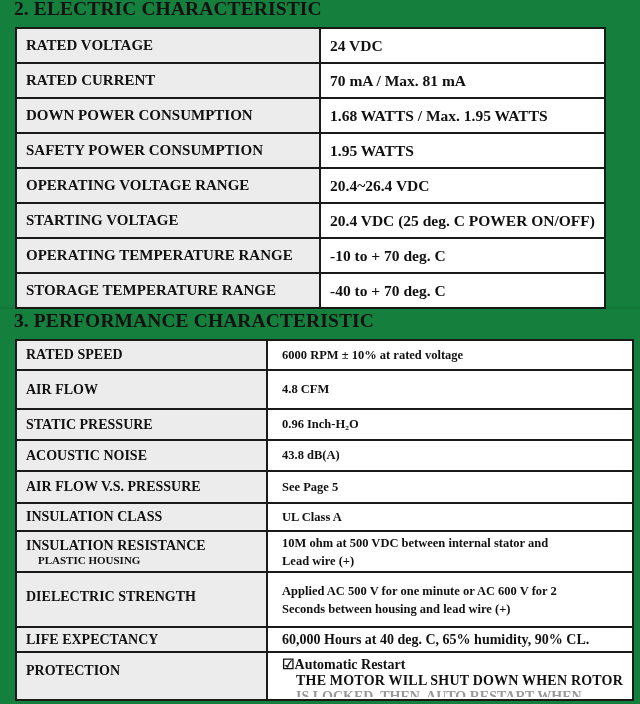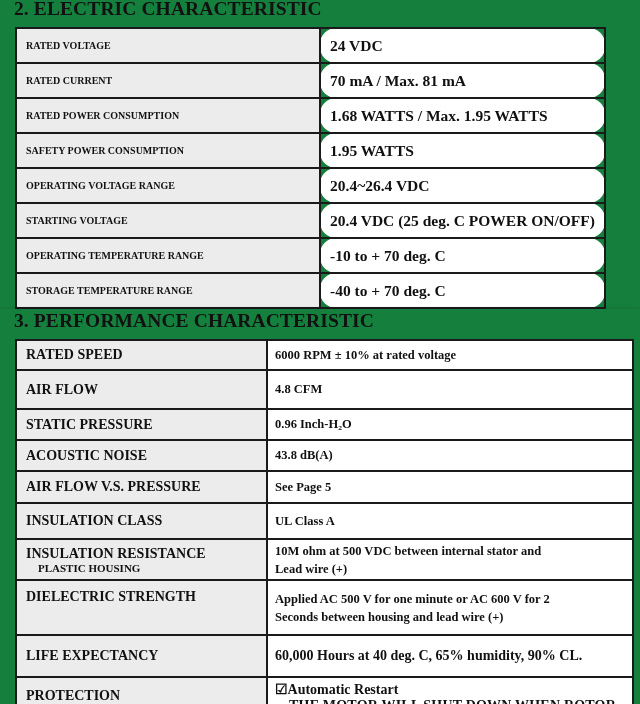--- a/index.html
+++ b/index.html
@@ -9,30 +9,30 @@
   #sec1 { top:0; height:311px; }
   #sec2 { top:309px; height:395px; box-shadow:0 -2px 2px rgba(0,0,0,0.08);font-family:Liberation Serif, serif; }
   .title { position:absolute; left:14px; font-weight:bold; font-size:19.5px; letter-spacing:0.1px; color:#111; white-space:nowrap; }
   #sec1 .title { top:-2px; }
   #sec2 .title { top:1px; }
   table { position:absolute; border-collapse:collapse; }
   td { border:2px solid #1a1a1a; font-weight:bold; vertical-align:middle; padding:0 0 0 9px; white-space:nowrap; }
   td.lab { background:#ececec; }
   td.val { background:#ffffff; }
   #t1 { left:15px; top:27px; width:591px; }
-  #t1 td { height:33px; font-size:10px; }
+  #t1 td { height:33px; font-size:15px; }
   #t1 td.lab { width:293px; }
-  #t1 td.val { font-size:15.5px;border-radius:16px; }
+  #t1 td.val { font-size:15.5px; }
   #t2 { left:15px; top:30px; width:619px; }
   #t2 td { font-size:14px; }
   #t2 td.lab { width:240px; font-size:14px; }
-  #t2 td.val { font-size:12.5px; padding-left:7px; }
+  #t2 td.val { font-size:12.5px; padding-left:14px; }
   .sub { display:block; font-size:11px; padding-left:12px; margin-top:0px; }
   .vline { display:block; line-height:18px; }
-  .top-align { vertical-align:top; padding-top:8px; }
+  .top-align { vertical-align:top; padding-top:16px; }
   .prot { vertical-align:top; padding-top:3px; }
   .prot .chk { font-size:14px; }
   .prot .l2 { display:block; font-size:14px; padding-left:14px; letter-spacing:0.2px; }
   .prot .l3 { display:block; font-size:14px; padding-left:14px; color:#999; height:8px; overflow:hidden; }
 </style>
 </head>
 <body>
 
 <div class="section" id="sec1">
   <div class="title">2. ELECTRIC CHARACTERISTIC</div>
@@ -40,21 +40,21 @@
     <tbody>
         <tr>
       <td class="lab">RATED VOLTAGE</td>
       <td class="val">24 VDC</td>
     </tr>
     <tr>
       <td class="lab">RATED CURRENT</td>
       <td class="val">70 mA / Max. 81 mA</td>
     </tr>
     <tr>
-      <td class="lab">RATED POWER CONSUMPTION</td>
+      <td class="lab">DOWN POWER CONSUMPTION</td>
       <td class="val">1.68 WATTS / Max. 1.95 WATTS</td>
     </tr>
     <tr>
       <td class="lab">SAFETY POWER CONSUMPTION</td>
       <td class="val">1.95 WATTS</td>
     </tr>
     <tr>
       <td class="lab">OPERATING VOLTAGE RANGE</td>
       <td class="val">20.4~26.4 VDC</td>
     </tr>
@@ -91,42 +91,42 @@
       <td class="val">0.96 Inch-H₂O</td>
     </tr>
     <tr style="height:31px">
       <td class="lab">ACOUSTIC NOISE</td>
       <td class="val">43.8 dB(A)</td>
     </tr>
     <tr style="height:32px">
       <td class="lab">AIR FLOW V.S. PRESSURE</td>
       <td class="val">See Page 5</td>
     </tr>
-    <tr style="height:36px">
+    <tr style="height:28px">
       <td class="lab">INSULATION CLASS</td>
       <td class="val">UL Class A</td>
     </tr>
     <tr style="height:41px">
       <td class="lab">
         <span>INSULATION RESISTANCE</span>
         <span class="sub">PLASTIC HOUSING</span>
       </td>
       <td class="val">
         <span class="vline">10M ohm at 500 VDC between internal stator and</span>
         <span class="vline">Lead wire (+)</span>
       </td>
     </tr>
     <tr style="height:55px">
       <td class="lab top-align">DIELECTRIC STRENGTH</td>
       <td class="val">
         <span class="vline">Applied AC 500 V for one minute or AC 600 V for 2</span>
         <span class="vline">Seconds between housing and lead wire (+)</span>
       </td>
     </tr>
-    <tr style="height:42px">
+    <tr style="height:25px">
       <td class="lab">LIFE EXPECTANCY</td>
       <td class="val" style="font-size:14px">60,000 Hours at 40 deg. C, 65% humidity, 90% CL.</td>
     </tr>
     <tr style="height:48px">
       <td class="lab top-align" style="padding-top:10px">PROTECTION</td>
       <td class="val prot">
         <span class="chk">☑</span><span class="chk">Automatic Restart</span>
         <span class="l2">THE MOTOR WILL SHUT DOWN WHEN ROTOR</span>
         <span class="l3">IS LOCKED. THEN, AUTO RESTART WHEN</span>
       </td>

